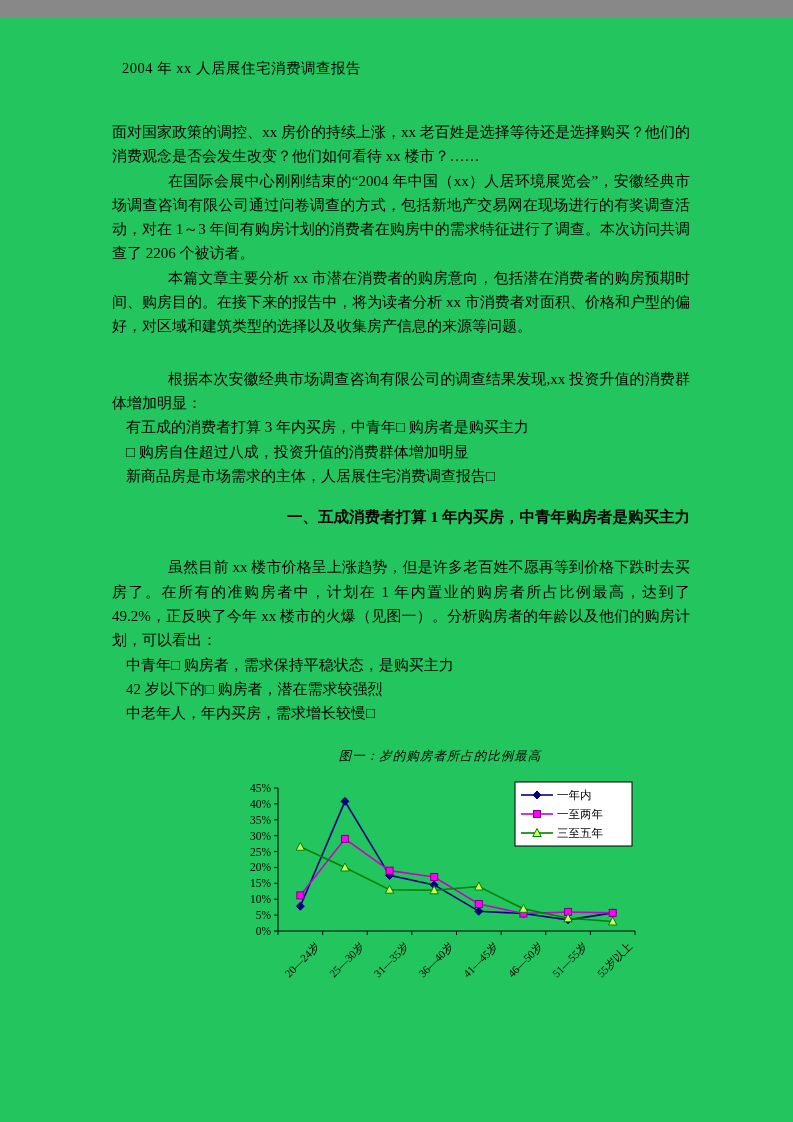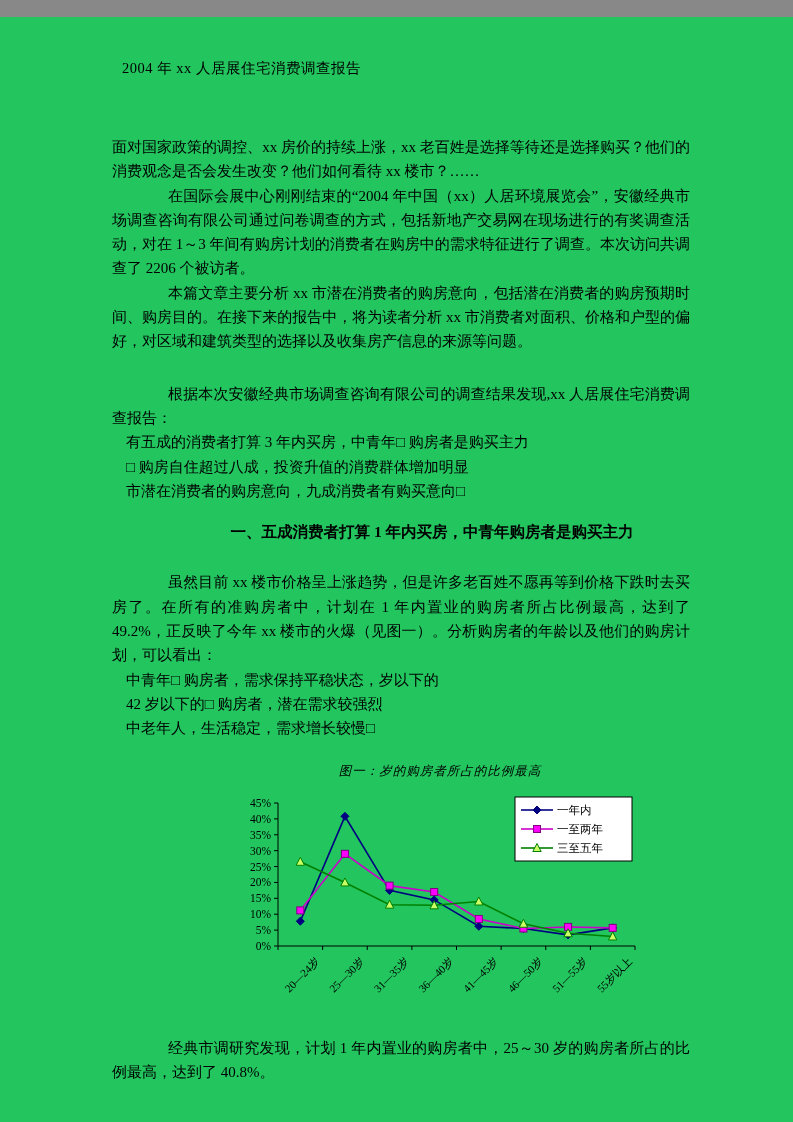--- a/index.html
+++ b/index.html
@@ -7,31 +7,31 @@
     position:relative;width:793px;height:1122px;margin:17px auto;
     background:#22c55e;overflow:hidden;
     font-family:"Liberation Serif","DejaVu Serif",serif;
     color:#000;
   }
   .doc-header{
     position:absolute;left:122px;top:42px;
     font-size:14.5px;letter-spacing:0.5px;
   }
   .content{
-    position:absolute;left:112px;top:118px;width:578px;
+    position:absolute;left:112px;top:103px;width:578px;
     font-size:15px;line-height:24.3px;text-align:justify;
   }
   .para{margin:0;}
   .indent{text-indent:56px;}
   .gap-top{margin-top:28px;}
   .bullet-line{padding-left:14px;}
   .section-heading{
     font-weight:bold;font-size:15.5px;
     margin-top:17px;margin-bottom:26px;
-    padding-left:62px;text-align:center;
+    padding-left:62px;text-align:right;
   }
   .figure{
     margin-top:18px;margin-left:118px;width:460px;
   }
   .figure-title{
     font-size:12.5px;font-style:italic;text-align:center;
     width:420px;margin:0 0 8px 0;letter-spacing:1px;
   }
   .chart-svg{display:block;}
   .after-figure{margin-top:30px;}
@@ -44,36 +44,36 @@
   <div class="doc-header">2004 年 xx 人居展住宅消费调查报告</div>
 
   <div class="content">
 
     <p class="para">面对国家政策的调控、xx 房价的持续上涨，xx 老百姓是选择等待还是选择购买？他们的消费观念是否会发生改变？他们如何看待 xx 楼市？……</p>
 
     <p class="para indent">在国际会展中心刚刚结束的“2004 年中国（xx）人居环境展览会”，安徽经典市场调查咨询有限公司通过问卷调查的方式，包括新地产交易网在现场进行的有奖调查活动，对在 1～3 年间有购房计划的消费者在购房中的需求特征进行了调查。本次访问共调查了 2206 个被访者。</p>
 
     <p class="para indent">本篇文章主要分析 xx 市潜在消费者的购房意向，包括潜在消费者的购房预期时间、购房目的。在接下来的报告中，将为读者分析 xx 市消费者对面积、价格和户型的偏好，对区域和建筑类型的选择以及收集房产信息的来源等问题。</p>
 
-    <p class="para indent gap-top">根据本次安徽经典市场调查咨询有限公司的调查结果发现,xx 人居展住宅消费调查报告：</p>
+    <p class="para indent gap-top">根据本次安徽经典市场调查咨询有限公司的调查结果发现,xx 投资升值的消费群体增加明显：</p>
 
     <div>
       <div class="bullet-line">有五成的消费者打算 3 年内买房，中青年□ 购房者是购买主力</div>
       <div class="bullet-line">□ 购房自住超过八成，投资升值的消费群体增加明显</div>
-      <div class="bullet-line">市潜在消费者的购房意向，九成消费者有购买意向□</div>
+      <div class="bullet-line">新商品房是市场需求的主体，人居展住宅消费调查报告□</div>
     </div>
 
     <p class="section-heading">一、五成消费者打算 1 年内买房，中青年购房者是购买主力</p>
 
     <p class="para indent">虽然目前 xx 楼市价格呈上涨趋势，但是许多老百姓不愿再等到价格下跌时去买房了。在所有的准购房者中，计划在 1 年内置业的购房者所占比例最高，达到了 49.2%，正反映了今年 xx 楼市的火爆（见图一）。分析购房者的年龄以及他们的购房计划，可以看出：</p>
 
     <div>
-      <div class="bullet-line">中青年□ 购房者，需求保持平稳状态，岁以下的</div>
+      <div class="bullet-line">中青年□ 购房者，需求保持平稳状态，是购买主力</div>
       <div class="bullet-line">42 岁以下的□ 购房者，潜在需求较强烈</div>
-      <div class="bullet-line">中老年人，生活稳定，需求增长较慢□</div>
+      <div class="bullet-line">中老年人，年内买房，需求增长较慢□</div>
     </div>
 
     <div class="figure">
       <p class="figure-title">图一：岁的购房者所占的比例最高</p>
       <svg id="chart-svg" class="chart-svg" width="460" height="215">
           <line x1="48" y1="12" x2="48" y2="155" stroke="#000000" stroke-width="1"></line>
           <line x1="48" y1="155" x2="405" y2="155" stroke="#000000" stroke-width="1"></line>
           <line x1="44" y1="155" x2="48" y2="155" stroke="#000000" stroke-width="1"></line>
           <text x="41" y="159" text-anchor="end" style="font-family:&quot;Liberation Serif&quot;,&quot;DejaVu Serif&quot;,serif;font-size:11.5px;fill:#000;">0%</text>
           <line x1="44" y1="139.11111111111111" x2="48" y2="139.11111111111111" stroke="#000000" stroke-width="1"></line>
@@ -144,16 +144,15 @@
           <text x="327" y="23" style="font-family:&quot;Liberation Serif&quot;,&quot;DejaVu Serif&quot;,serif;font-size:11.5px;fill:#000;">一年内</text>
           <line x1="291" y1="38" x2="323" y2="38" stroke="#CC00CC" stroke-width="1.6"></line>
           <rect x="303.5" y="34.5" width="7" height="7" fill="#FF00FF" stroke="#800080" stroke-width="1"></rect>
           <text x="327" y="42" style="font-family:&quot;Liberation Serif&quot;,&quot;DejaVu Serif&quot;,serif;font-size:11.5px;fill:#000;">一至两年</text>
           <line x1="291" y1="57" x2="323" y2="57" stroke="#008000" stroke-width="1.6"></line>
           <polygon points="307,52.5 311.2,60.5 302.8,60.5" fill="#CCFF66" stroke="#008000" stroke-width="1"></polygon>
           <text x="327" y="61" style="font-family:&quot;Liberation Serif&quot;,&quot;DejaVu Serif&quot;,serif;font-size:11.5px;fill:#000;">三至五年</text>
         </svg>
     </div>
 
-    <p class="para indent after-figure">经典市调研究发现，计划 1 年内置业的购房者中，25～30 岁的购房者所占的比例最高，达到了 40.8%。</p>
 
   </div>
 </div>
 
 </body></html>

